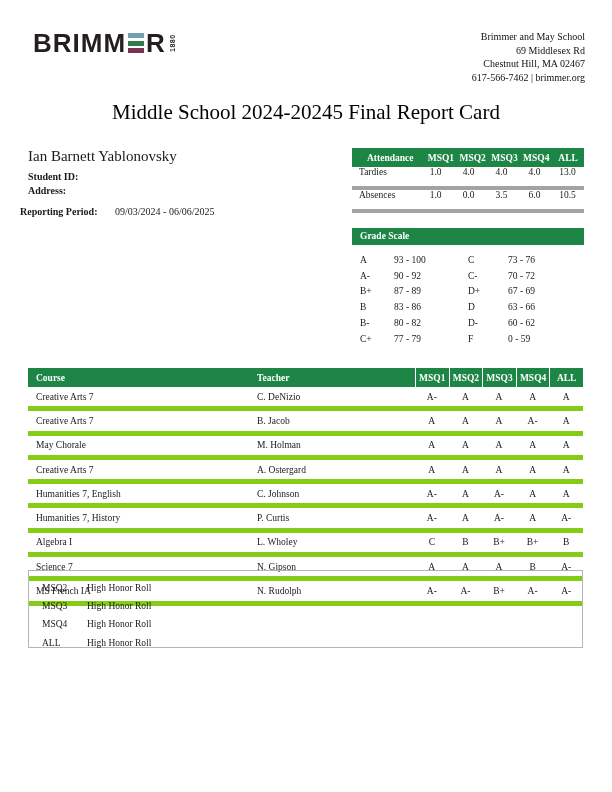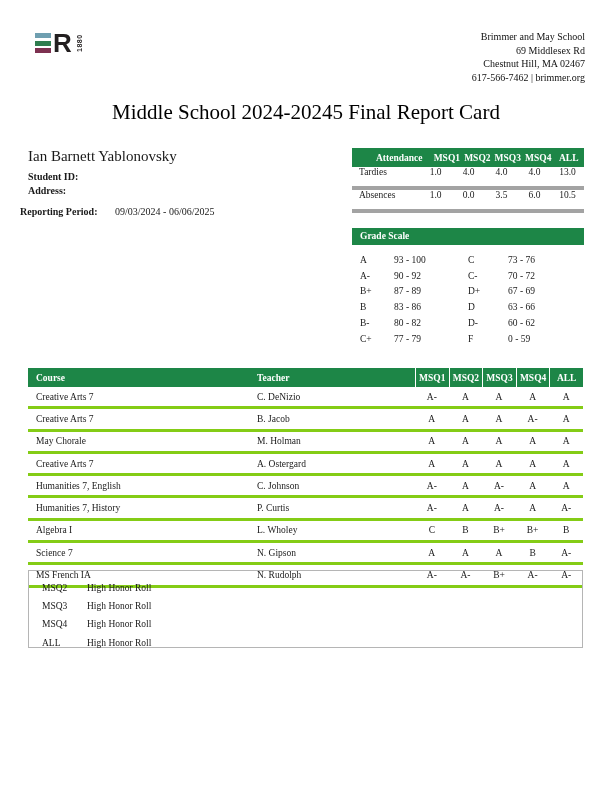--- a/index.html
+++ b/index.html
@@ -52,21 +52,21 @@
   .reporting{position:absolute;left:20px;top:206px;font-size:10px;}
   .reporting .bold{font-weight:bold;}
   .reporting .value{position:absolute;left:95px;top:0;white-space:nowrap;font-weight:normal;}
 
   
   .green-bar{background:#1d8647;color:#ffffff;font-weight:bold;font-size:9.5px;}
 
   
   .attendance{position:absolute;left:352px;top:148px;width:232px;font-size:9.5px;}
   .attendance .hdr{display:flex;align-items:center;height:19px;}
-  .attendance .hdr .c0{width:62px;padding-left:24px;text-align:left;}
+  .attendance .hdr .c0{width:62px;padding-left:15px;text-align:left;}
   .attendance .c{width:34px;text-align:center;}
   .attendance .row{display:flex;align-items:flex-start;height:19px;border-bottom:4px solid #a3a3a3;}
   .attendance .row .c0{width:62px;padding-left:7px;text-align:left;}
 
   
   .grade-scale{position:absolute;left:352px;top:228px;width:232px;font-size:9.5px;}
   .grade-scale .hdr{height:17px;line-height:17px;padding-left:8px;}
   .grade-scale .body{padding-top:7px;}
   .grade-scale .row{display:flex;height:15.8px;align-items:center;}
   .grade-scale .lg{width:34px;padding-left:8px;}
@@ -75,21 +75,21 @@
   .grade-scale .rr{flex:1;}
 
   
   .courses{position:absolute;left:28px;top:368px;width:555px;font-size:9.5px;}
   .courses .hdr{display:flex;align-items:stretch;height:19px;}
   .courses .hdr>div{display:flex;align-items:center;}
   .courses .col-course{width:229px;padding-left:8px;box-sizing:border-box;}
   .courses .col-teacher{width:158px;box-sizing:border-box;}
   .courses .col-g{width:33.6px;justify-content:center;text-align:center;box-sizing:border-box;}
   .courses .hdr .col-g{border-left:1px solid #ffffff;}
-  .courses .row{display:flex;align-items:center;height:19.3px;border-bottom:3px solid #84cc16;}
+  .courses .row{display:flex;align-items:center;height:19.3px;border-bottom:5px solid #84cc16;}
   .courses .row .col-g{text-align:center;}
 
   
   .honor-box{
     position:absolute;left:28px;top:570px;width:555px;height:78px;
     border:1px solid #b5b5b5;box-sizing:border-box;
     font-size:9.5px;padding-top:8px;
   }
   .honor-box .row{display:flex;height:18.2px;align-items:center;}
   .honor-box .term{width:33px;margin-left:13px;}
@@ -100,20 +100,21 @@
     position:absolute;left:0;bottom:8px;width:100%;
     text-align:center;font-size:8.5px;color:#222;
   }
 </style>
 </head>
 <body>
 
 <div class="page">
 
   <div class="logo">
+    <span>BRIMM</span>
     <span class="logo-e">
       <span class="bar-top"></span>
         <span class="bar-mid"></span>
         <span class="bar-bot"></span>
     </span>
     <span>R</span>
     <span class="logo-year">1880</span>
   </div>
 
   <div class="school-address">

